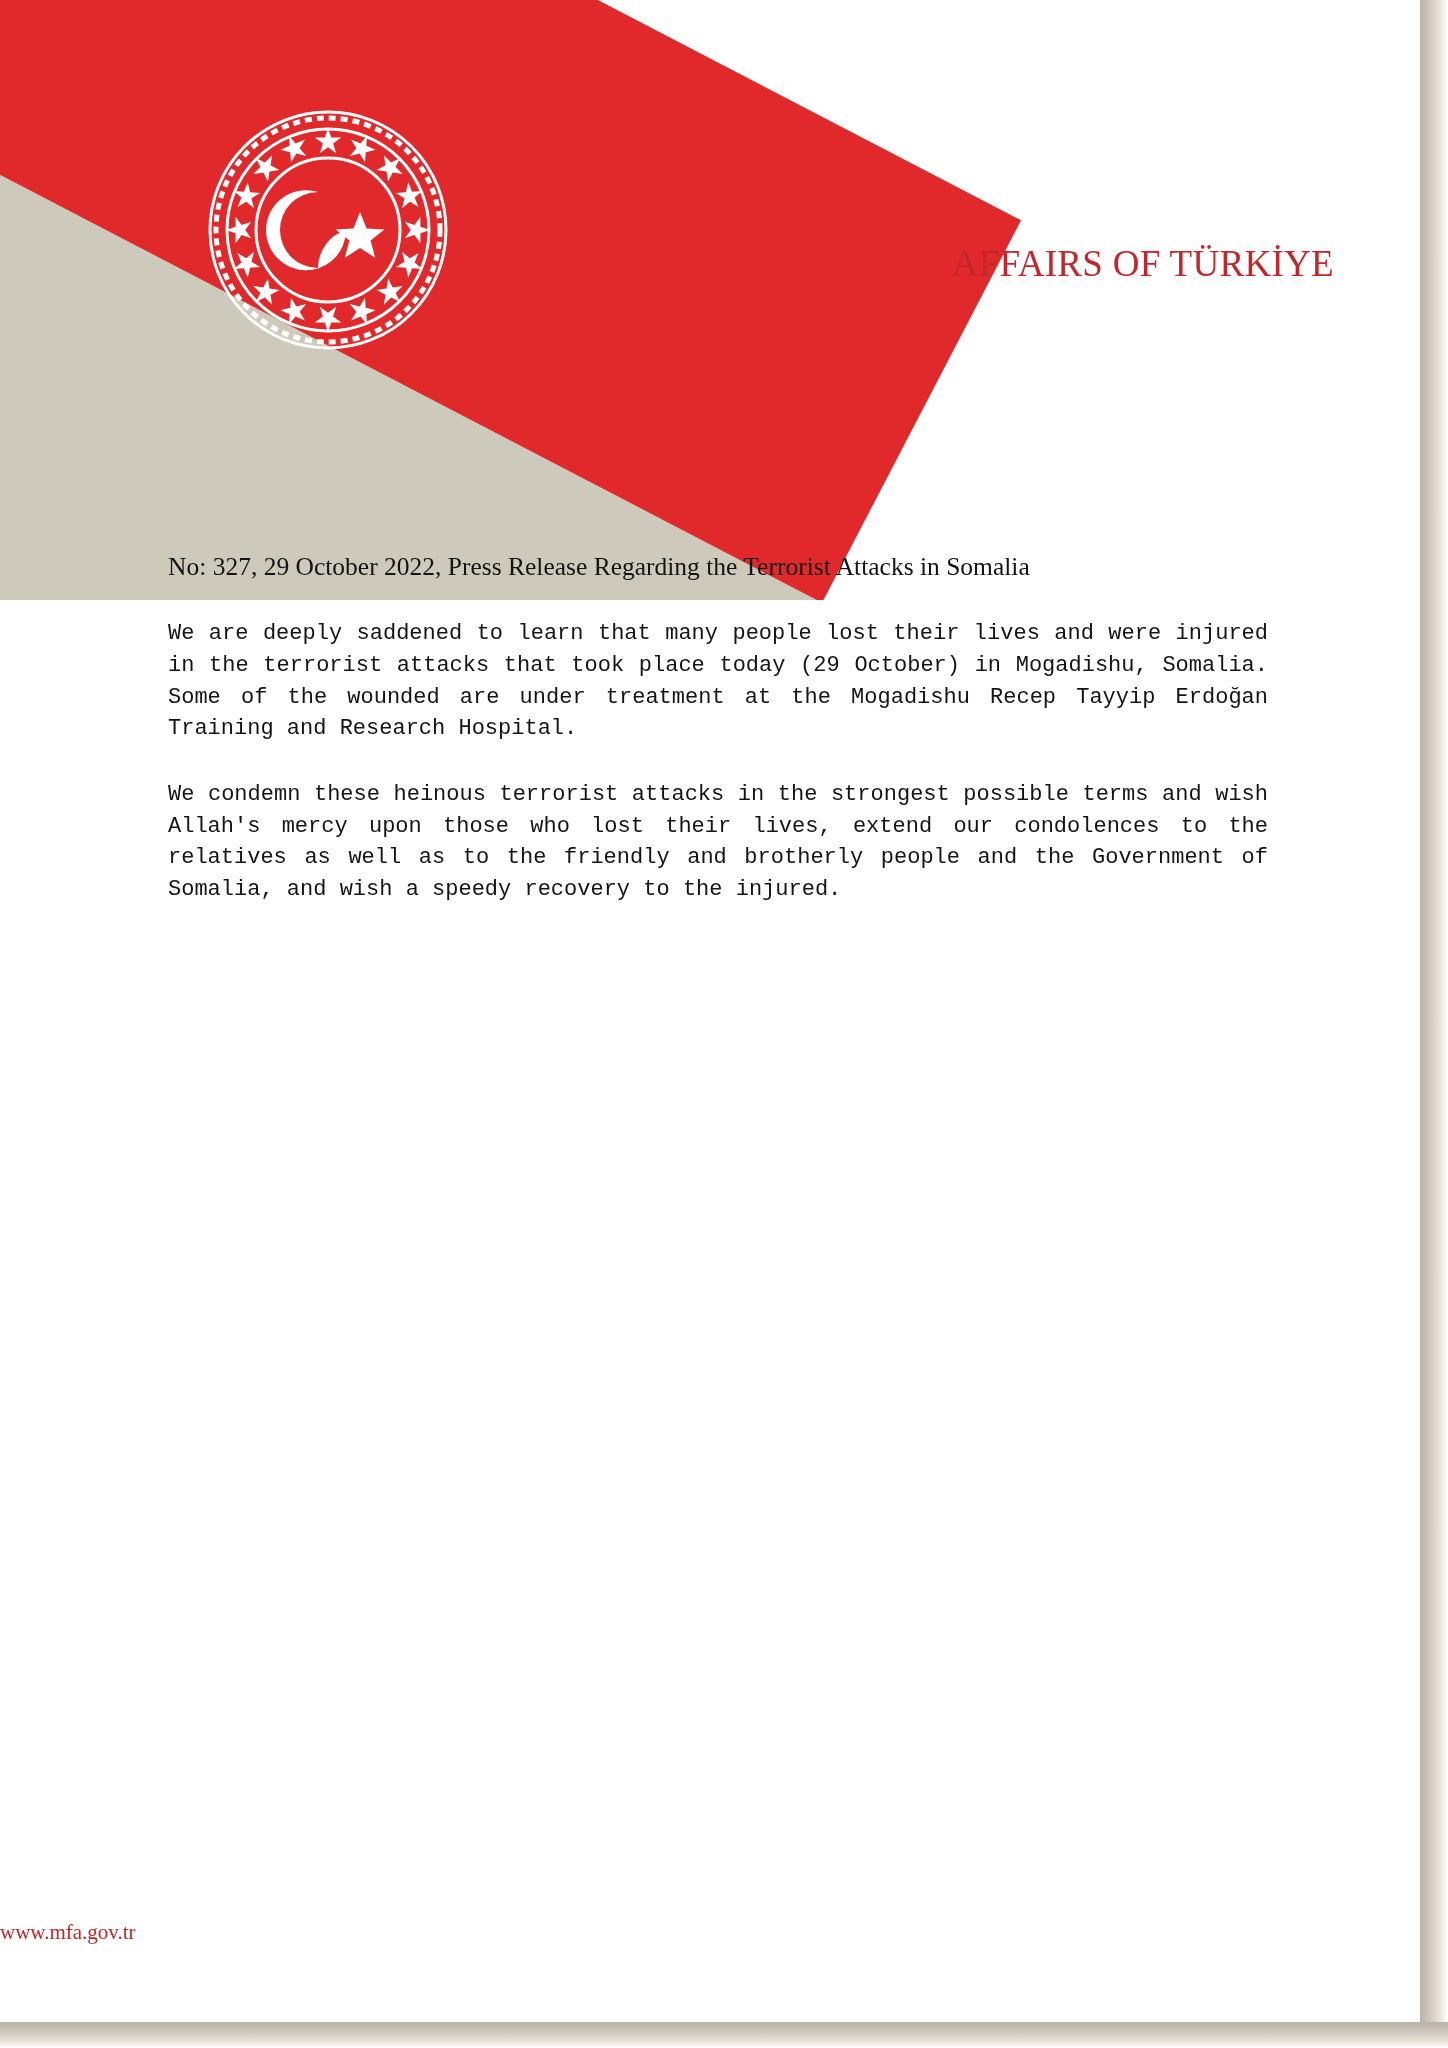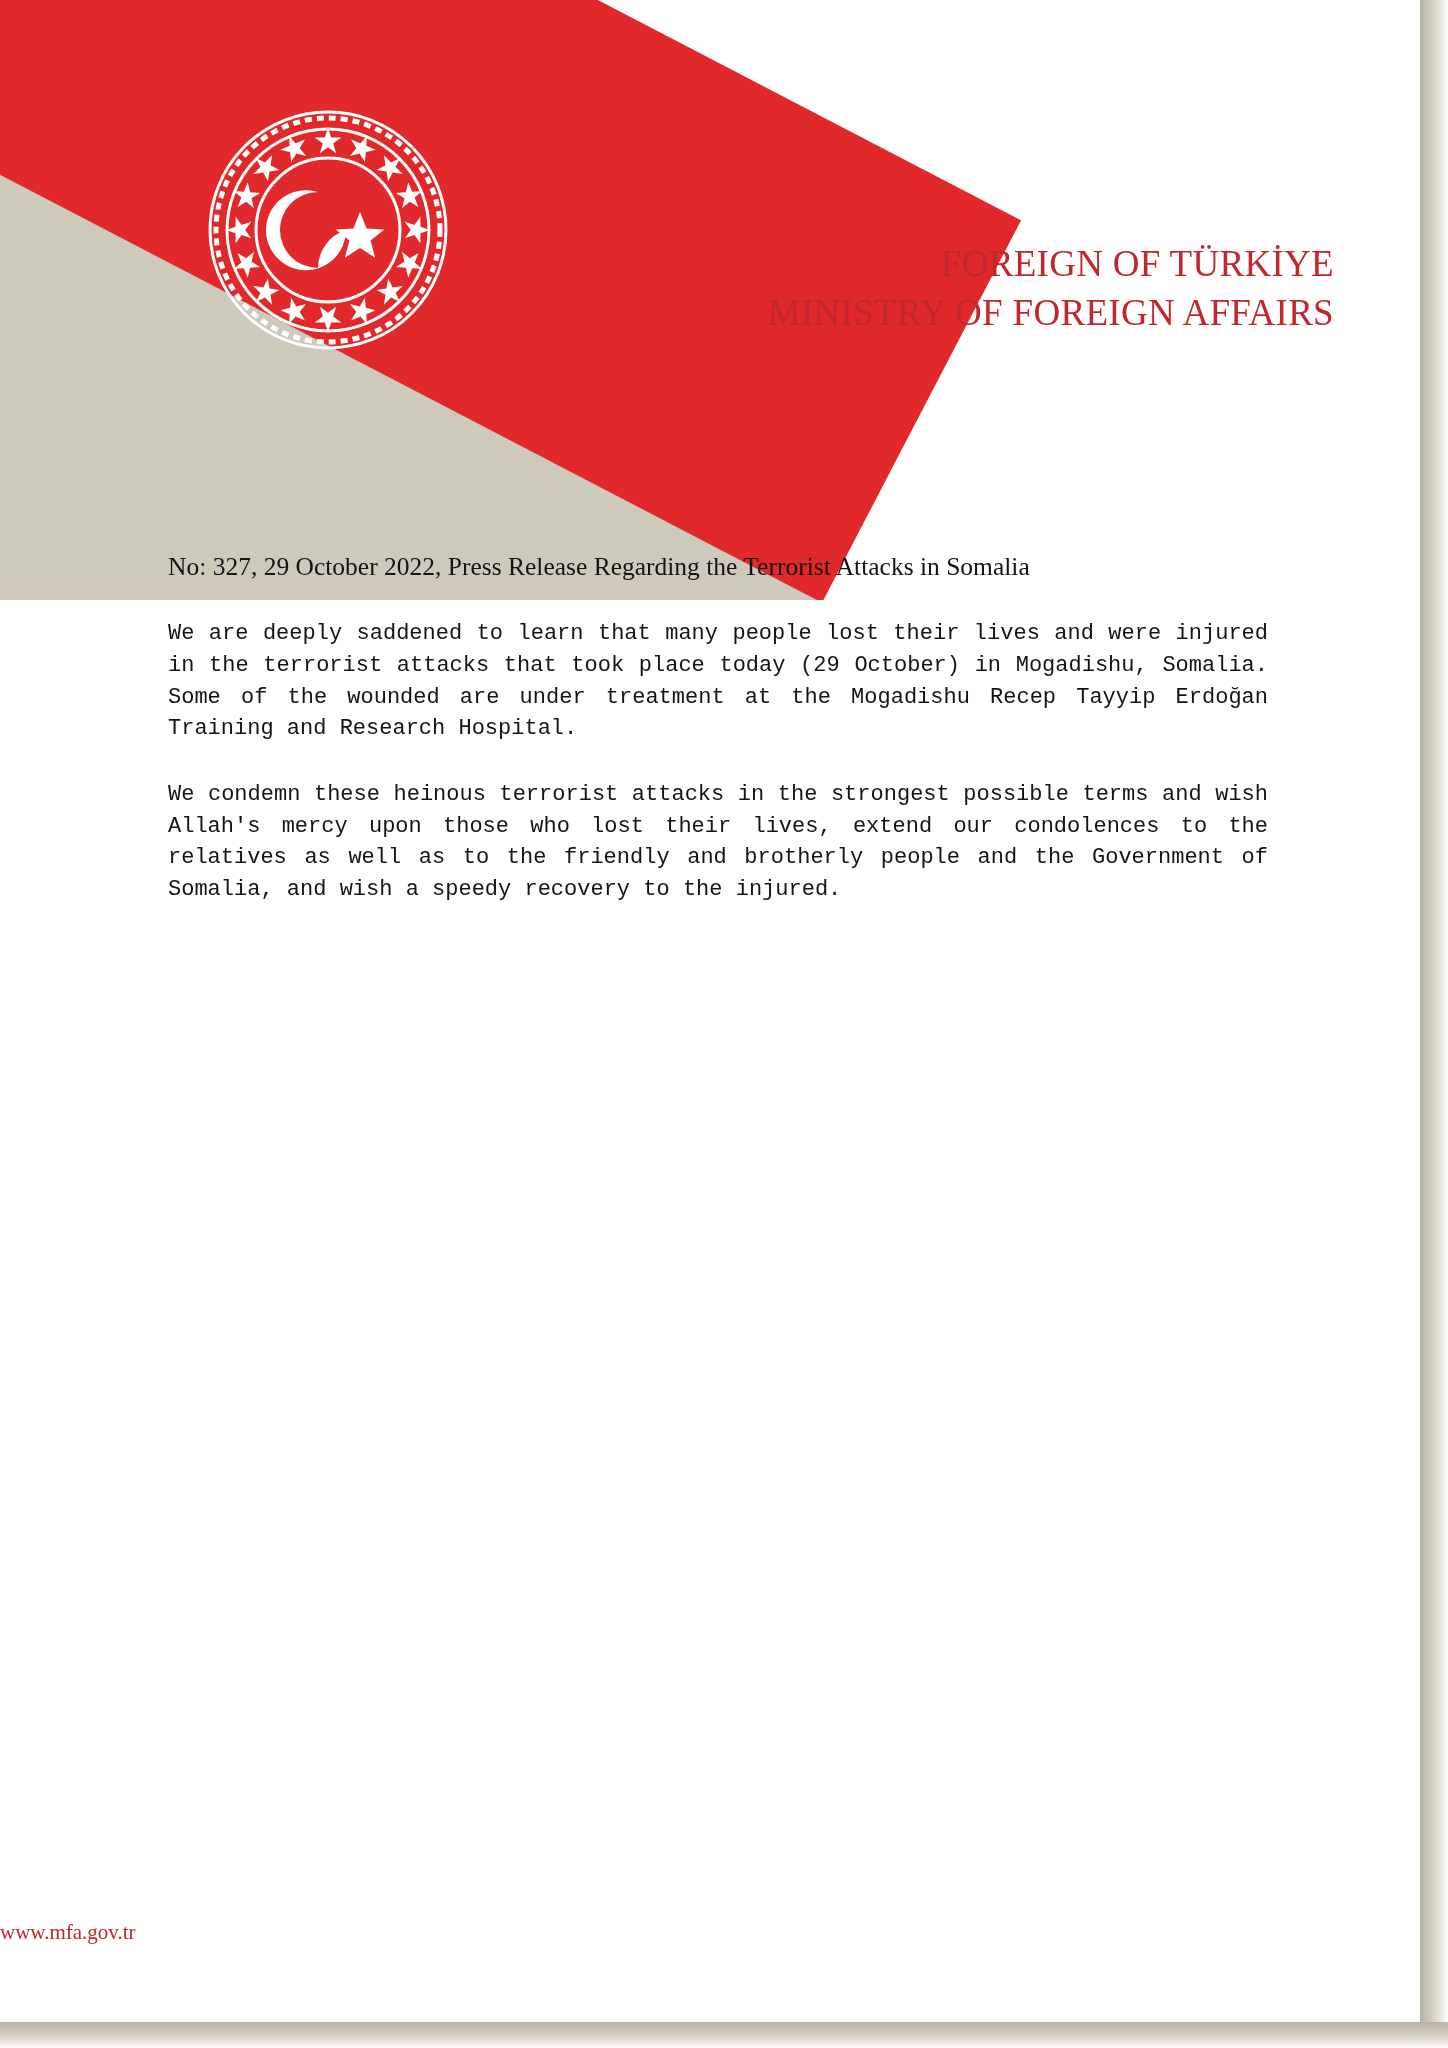--- a/index.html
+++ b/index.html
@@ -180,22 +180,21 @@
       </g>
       <circle cx="120" cy="120" r="72" fill="none" stroke="#ffffff" stroke-width="3"></circle>
 
       <path d="M138 120a40 40 0 1 1-28-38 33 33 0 1 0 0 76 40 40 0 0 1 28-38z" fill="#ffffff"></path>
 
       <polygon fill="#ffffff" points="152,102 158.6,118.6 176.4,119.4 162.6,130.6 167.2,147.8 152,138 136.8,147.8 141.4,130.6 127.6,119.4 145.4,118.6"></polygon>
     </svg>
   </div>
 
   <div class="header-titles">
-    <span class="line1">FOREIGN OF TÜRKİYE</span>
-    <span class="line2">MINISTRY OF FOREIGN AFFAIRS</span>
+    <span class="line1">AFFAIRS OF TÜRKİYE</span>
   </div>
 
   <div class="content">
     <h1 class="doc-title">No: 327, 29 October 2022, Press Release Regarding the Terrorist Attacks in Somalia</h1>
     <p class="para">We are deeply saddened to learn that many people lost their lives and were injured in the terrorist attacks that took place today (29 October) in Mogadishu, Somalia. Some of the wounded are under treatment at the Mogadishu Recep Tayyip Erdoğan Training and Research Hospital.</p>
     <p class="para">We condemn these heinous terrorist attacks in the strongest possible terms and wish Allah's mercy upon those who lost their lives, extend our condolences to the relatives as well as to the friendly and brotherly people and the Government of Somalia, and wish a speedy recovery to the injured.</p>
   </div>
 
   <div class="footer">
     <span class="url">www.mfa.gov.tr</span>

